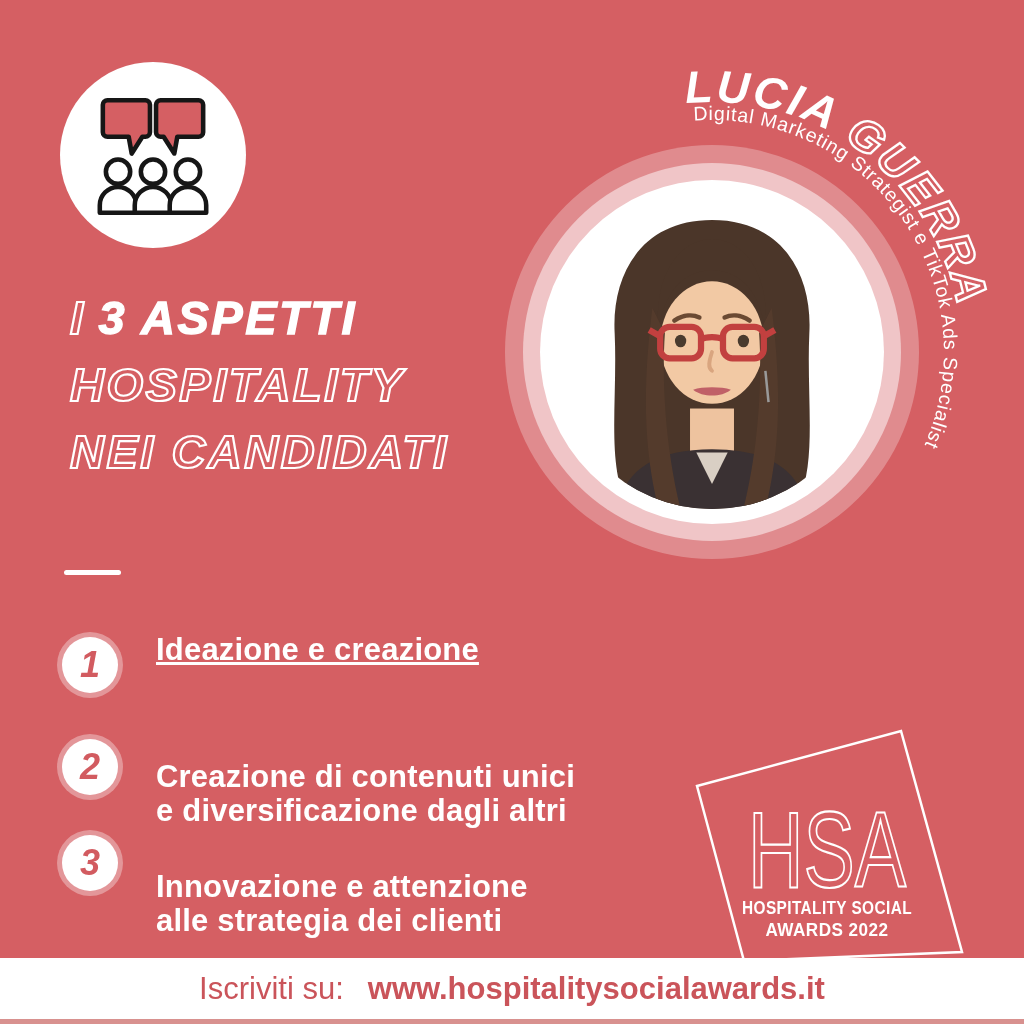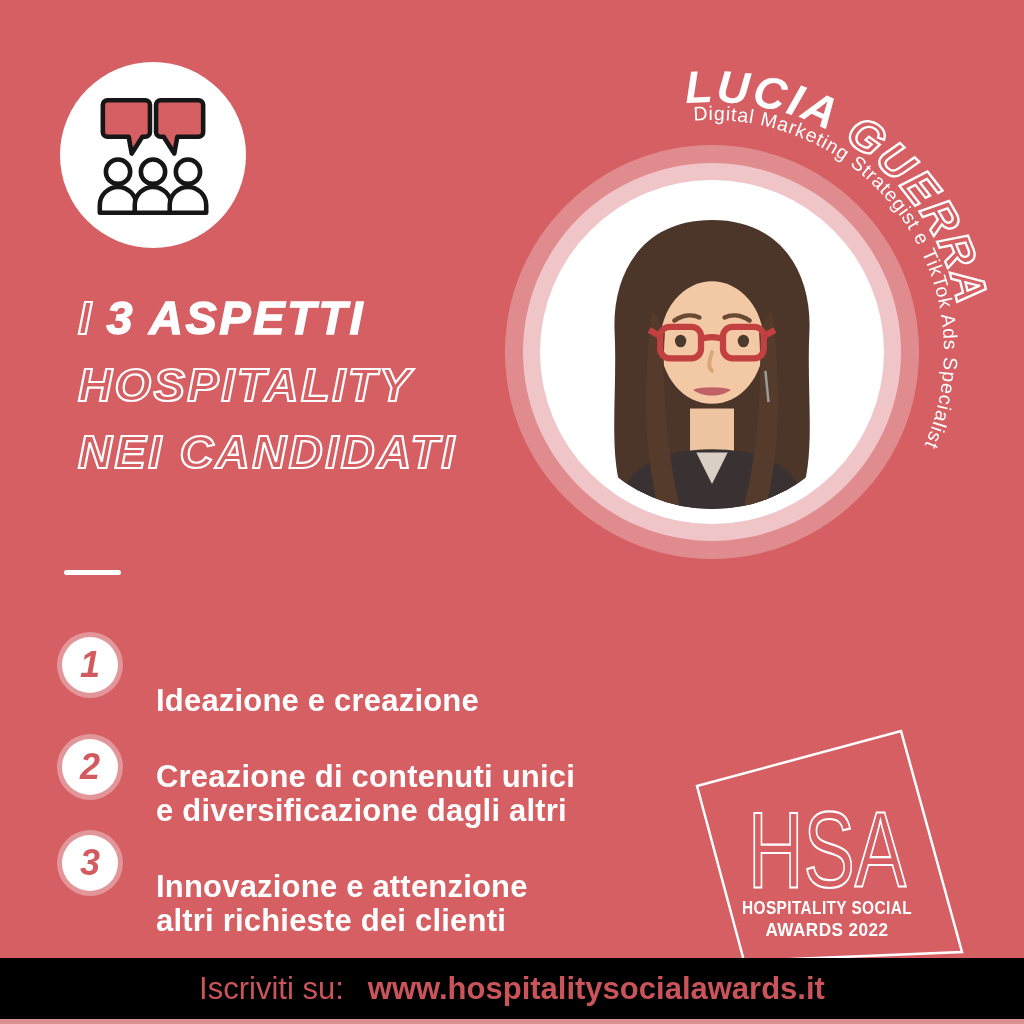--- a/index.html
+++ b/index.html
@@ -10,21 +10,21 @@
   }
   
   .icon-badge{
     position:absolute;left:60px;top:62px;width:186px;height:186px;
     background:#fff;border-radius:50%;
     display:flex;align-items:center;justify-content:center;
   }
   .icon-badge svg{width:152px;height:152px;}
   
   .headline{
-    position:absolute;left:78px;top:284px;width:470px;
+    position:absolute;left:70px;top:284px;width:470px;
     font-style:italic;font-weight:700;font-size:47px;line-height:67px;
     letter-spacing:2.5px;color:#fff;white-space:nowrap;
   }
   .headline .solid{-webkit-text-stroke:1.3px #fff;}
   .headline .outline,
   .outline-text{color:transparent;-webkit-text-stroke:2.2px #fff;}
   .headline .prefix{margin-right:13px;}
   
   .divider{
     position:absolute;left:64px;top:570px;width:57px;height:5px;
@@ -35,39 +35,39 @@
     position:absolute;left:62px;width:56px;height:56px;border-radius:50%;
     background:#fff;box-shadow:0 0 0 5px rgba(255,255,255,0.35);
     display:flex;align-items:center;justify-content:center;
     color:#d25b60;font-size:36px;font-weight:700;font-style:italic;
   }
   .num-text{
     position:absolute;left:156px;color:#fff;
     font-size:31px;line-height:34px;font-weight:700;letter-spacing:0.2px;
     white-space:nowrap;
   }
-  .c1{top:637px;} .t1{top:684px;}
+  .c1{top:637px;} .t1{top:633px;text-decoration:underline;}
   .c2{top:739px;} .t2{top:760px;}
   .c3{top:835px;} .t3{top:843px;margin-top:27px;}
   
   .ring-outer{position:absolute;left:505px;top:145px;width:414px;height:414px;border-radius:50%;background:rgba(255,255,255,0.28);}
   .ring-mid{position:absolute;left:523px;top:163px;width:378px;height:378px;border-radius:50%;background:rgba(255,255,255,0.50);}
   .photo-white{position:absolute;left:540px;top:180px;width:344px;height:344px;border-radius:50%;background:#fff;}
   .portrait{position:absolute;left:555px;top:195px;width:314px;height:314px;border-radius:50%;}
   
   .overlay{position:absolute;left:0;top:0;width:1024px;height:1024px;pointer-events:none;}
   .arc-name{font-family:"Liberation Sans", sans-serif;font-size:45px;font-weight:700;font-style:italic;letter-spacing:2.5px;fill:#fff;}
   .arc-name .g-outline{fill:transparent;stroke:#fff;stroke-width:2.3px;}
   .arc-role{font-family:"Liberation Sans", sans-serif;font-size:19.5px;letter-spacing:0.8px;fill:#fff;}
   .hsa-frame{fill:none;stroke:#fff;stroke-width:2.5px;}
   .hsa-acronym{font-family:"Liberation Sans", sans-serif;font-size:108px;fill:none;stroke:#fff;stroke-width:2.2px;}
   .hsa-line{font-family:"Liberation Sans", sans-serif;font-weight:700;fill:#fff;font-size:19px;letter-spacing:0.5px;}
   
   .footer{
-    position:absolute;left:0;top:958px;width:1024px;height:61px;background:#000000;
+    position:absolute;left:0;top:958px;width:1024px;height:61px;background:#ffffff;
     display:flex;align-items:center;justify-content:center;gap:11px;z-index:5;
     color:#ca545a;font-size:31px;
   }
   .footer .label{font-weight:400;}
   .footer .url{font-weight:700;margin-left:13px;}
   .bottom-strip{position:absolute;left:0;top:1019px;width:1024px;height:5px;background:#d8918f;z-index:6;}
 </style>
 </head>
 <body>
 
@@ -136,21 +136,21 @@
 
   <div class="num-circle c2">2</div>
   <div class="num-text t2">
     <div>Creazione di contenuti unici</div>
     <div>e diversificazione dagli altri</div>
   </div>
 
   <div class="num-circle c3">3</div>
   <div class="num-text t3">
     <div>Innovazione e attenzione</div>
-    <div>altri richieste dei clienti</div>
+    <div>alle strategia dei clienti</div>
   </div>
 
   <svg class="overlay" viewBox="0 0 1024 1024" aria-hidden="true">
     <defs>
       <path id="namePath" d="M 685.9 103.4 A 250 250 0 0 1 954.6 291.5" fill="none"></path>
       <path id="rolePath" d="M 693.8 120.7 A 232 232 0 0 1 916.8 460.9" fill="none"></path>
     </defs>
     <text class="arc-name">
       <textPath href="#namePath"><tspan>LUCIA</tspan><tspan class="g-outline" dx="14">GUERRA</tspan></textPath>
     </text>

